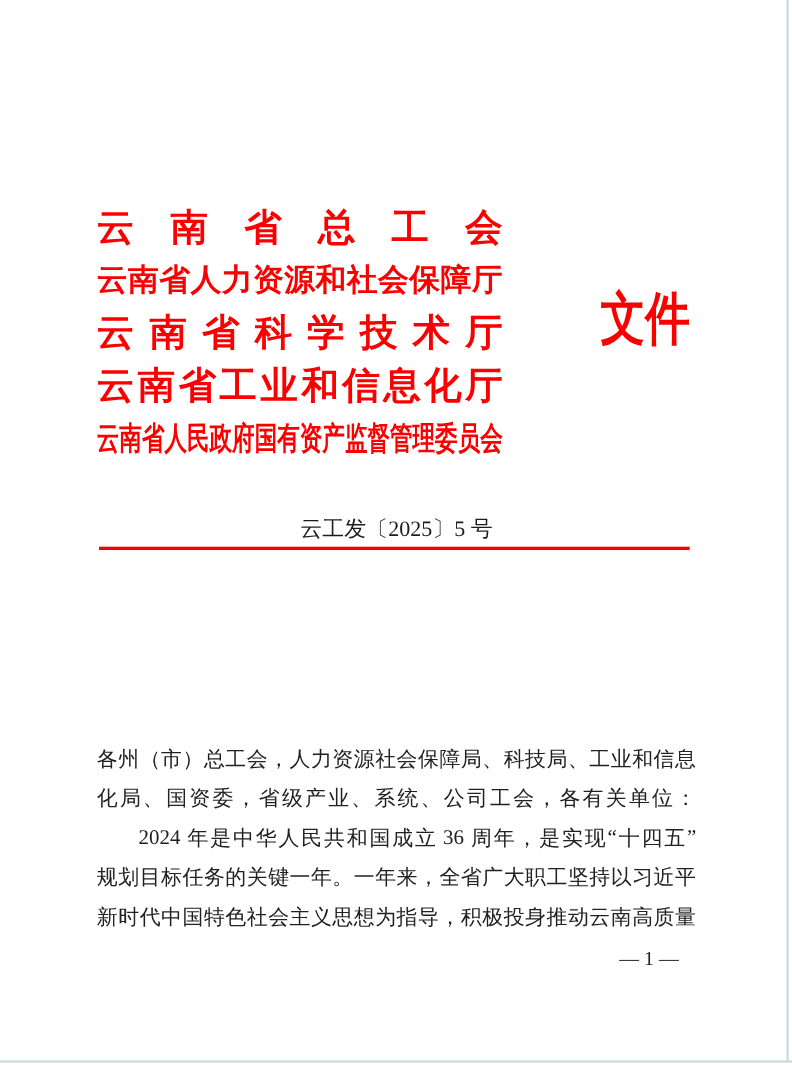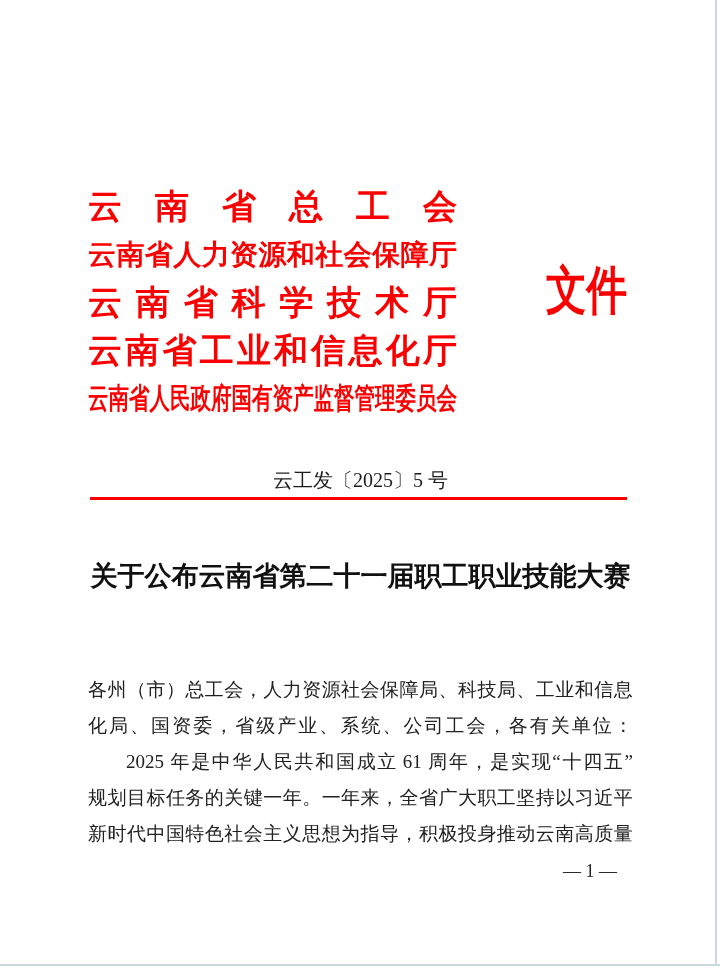--- a/index.html
+++ b/index.html
@@ -119,21 +119,20 @@
     </div>
   </div>
 
   <div class="doc-type-label">文件</div>
 
   <div class="doc-number">云工发〔2025〕5 号</div>
 
   <div class="red-line"></div>
 
   <div class="doc-title">
-    <div>关于公布云南省第二十一届职工职业技能大赛</div>
   </div>
 
   <div class="body-text">
     <div class="body-line jfy">
         <span>各</span>
         <span>州</span>
         <span>（</span>
         <span>市</span>
         <span>）</span>
         <span>总</span>
@@ -182,33 +181,33 @@
         <span>会</span>
         <span>，</span>
         <span>各</span>
         <span>有</span>
         <span>关</span>
         <span>单</span>
         <span>位</span>
         <span>：</span>
       </div>
     <div class="body-line indent jfy">
-        <span>2025 </span>
+        <span>2024 </span>
         <span>年</span>
         <span>是</span>
         <span>中</span>
         <span>华</span>
         <span>人</span>
         <span>民</span>
         <span>共</span>
         <span>和</span>
         <span>国</span>
         <span>成</span>
         <span>立</span>
-        <span> 61 </span>
+        <span> 36 </span>
         <span>周</span>
         <span>年</span>
         <span>，</span>
         <span>是</span>
         <span>实</span>
         <span>现</span>
         <span>“</span>
         <span>十</span>
         <span>四</span>
         <span>五</span>

